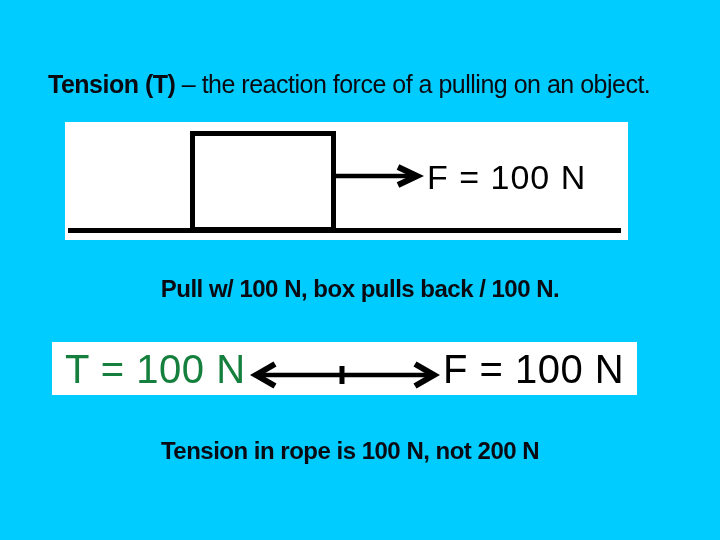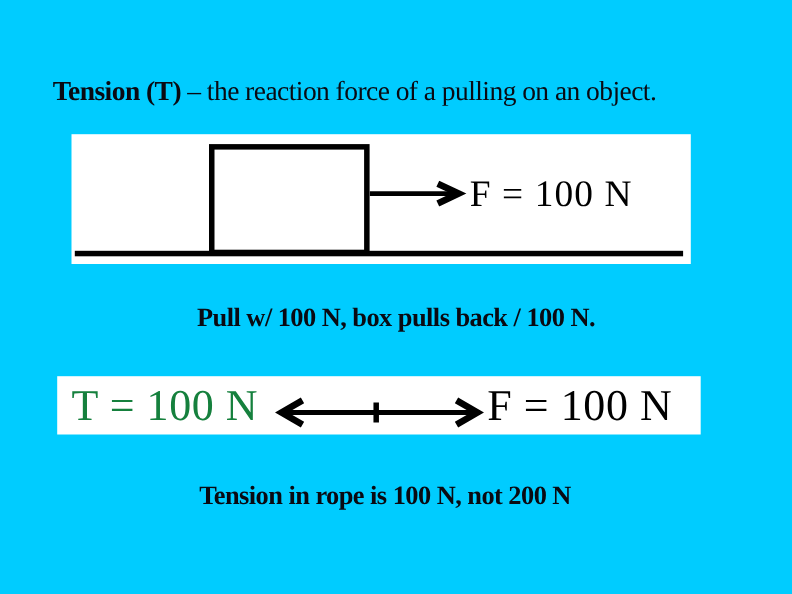--- a/index.html
+++ b/index.html
@@ -3,21 +3,21 @@
 <meta charset="utf-8">
 <style>
   html,body{margin:0;padding:0;}
   body{
     width:720px;height:540px;overflow:hidden;
     background:#00CCFF;
     font-family:"Liberation Sans", sans-serif;
     color:#0a0a12;
     position:relative;
   }
-  #slide{position:absolute;inset:0;width:720px;height:424px;background:#00CCFF;font-family:Liberation Serif, serif;}
+  #slide{position:absolute;inset:0;width:720px;height:424px;background:#00CCFF;}
 
   
   .title{
     position:absolute;left:48px;top:68px;width:650px;
     font-size:25px;line-height:32px;letter-spacing:-0.5px;
     color:#0a0a12;white-space:nowrap;
   }
   .title b{font-weight:bold;}
 
   

